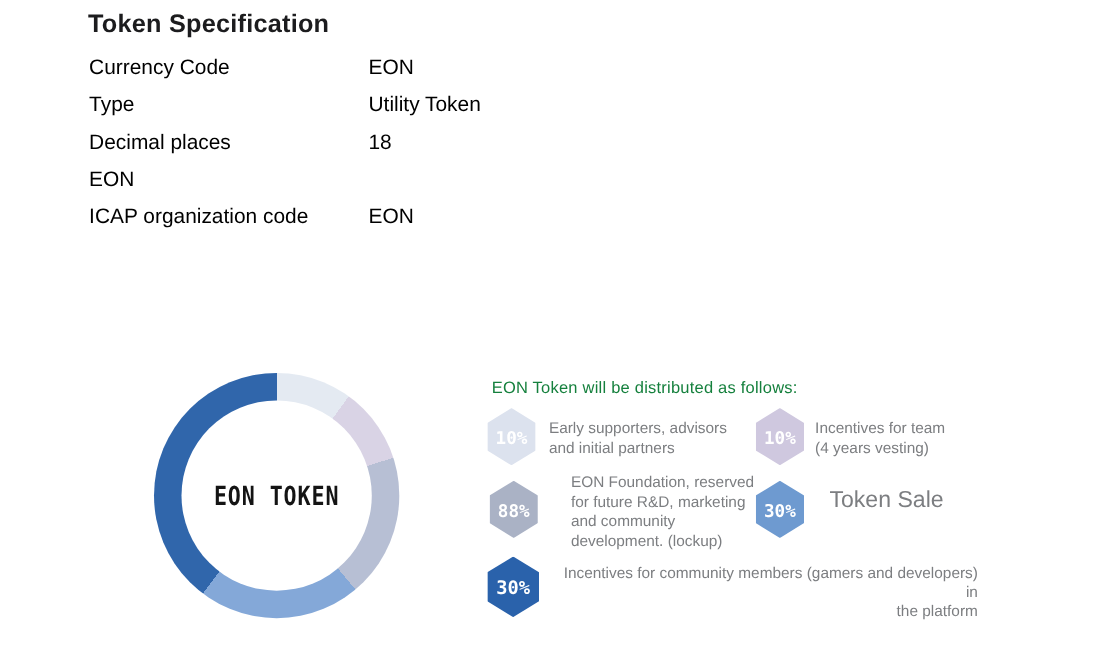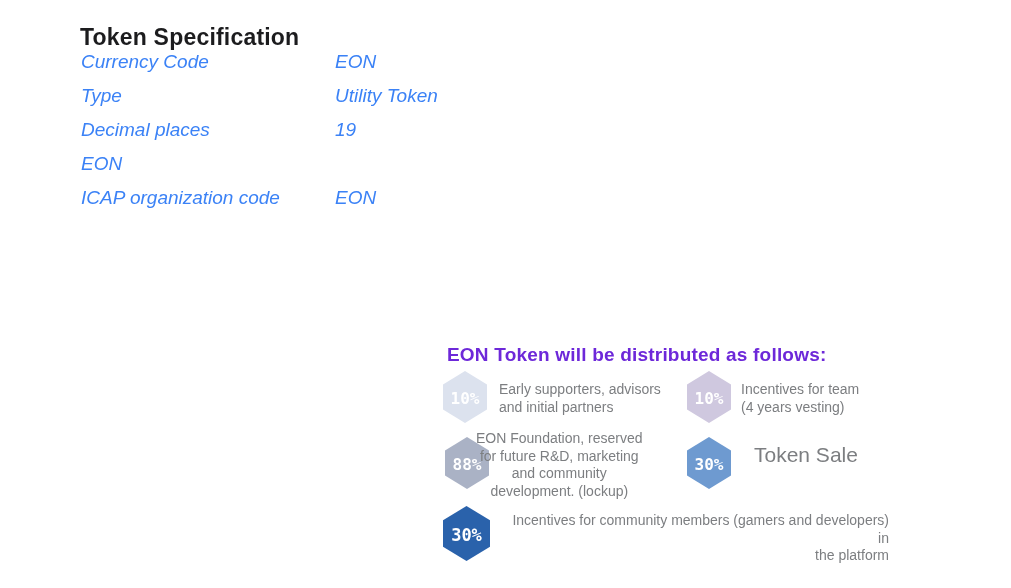--- a/index.html
+++ b/index.html
@@ -5,25 +5,25 @@
   html,body{margin:0;padding:0;background:#ffffff;}
   .canvas{
     position:relative;
     width:1011px;height:588px;
     background:#ffffff;
     font-family:"Liberation Sans", sans-serif;
     overflow:hidden;
   }
   
   .page-title{
-    position:absolute;left:80px;top:24px;
+    position:absolute;left:80px;top:8px;
     font-size:23px;font-weight:bold;color:#1c1c1e;letter-spacing:.2px;
   }
   
-  .spec{position:absolute;left:81px;top:51px;font-size:19px;color:#3b82f6;font-style:italic;}
+  .spec{position:absolute;left:81px;top:51px;font-size:19px;color:#000000;}
   .spec-row{display:flex;height:34px;align-items:flex-start;}
   .spec-label{width:254px;}
   .spec-value{}
   
   .donut{
     position:absolute;left:140px;top:339px;
     width:223px;height:223px;border-radius:50%;
     background:#e4eaf2;
   }
   .donut-hole{
@@ -33,21 +33,21 @@
   .donut-center{
     position:absolute;inset:0;
     display:flex;align-items:center;justify-content:center;
     font-family:"DejaVu Sans Mono", monospace;
     font-weight:bold;font-size:24px;letter-spacing:1px;color:#141414;
     transform:scaleX(.82);
   }
   
   .dist-heading{
     position:absolute;left:447px;top:344px;
-    font-size:19px;font-weight:bold;color:#6d28d9;letter-spacing:.2px;
+    font-size:15px;font-weight:normal;color:#15803d;letter-spacing:.2px;
   }
   .hex{
     position:absolute;width:44px;height:52px;
     clip-path:polygon(50% 0,100% 26%,100% 74%,50% 100%,0 74%,0 26%);
     display:flex;align-items:center;justify-content:center;
     color:#ffffff;font-family:"DejaVu Sans Mono", monospace;
     font-weight:bold;font-size:16px;
     padding-top:2px;box-sizing:border-box;
     background:#b6bed3;
   }
@@ -55,21 +55,21 @@
   .hex-1{left:687px;top:371px;}
   .hex-2{left:445px;top:437px;}
   .hex-3{left:687px;top:437px;}
   .hex-4{left:443px;top:506px;width:47px;height:55px;font-size:17px;}
   .legend-text{
     position:absolute;font-size:14px;line-height:17.5px;
     color:#7c7e81;white-space:pre-line;
   }
   .lt-0{left:499px;top:381px;}
   .lt-1{left:741px;top:381px;}
-  .lt-2{left:476px;top:430px;text-align:center;}
+  .lt-2{left:519px;top:430px;}
   .lt-3{left:754px;top:446px;font-size:21px;}
   .lt-4{left:499px;top:512px;width:390px;text-align:right;}
 </style>
 </head>
 <body>
 
 <div class="canvas">
 
   <div class="page-title">Token Specification</div>
 
@@ -77,31 +77,35 @@
     <div class="spec-row">
       <span class="spec-label">Currency Code</span>
       <span class="spec-value">EON</span>
     </div>
     <div class="spec-row">
       <span class="spec-label">Type</span>
       <span class="spec-value">Utility Token</span>
     </div>
     <div class="spec-row">
       <span class="spec-label">Decimal places</span>
-      <span class="spec-value">19</span>
+      <span class="spec-value">18</span>
     </div>
     <div class="spec-row">
       <span class="spec-value">EON</span>
     </div>
     <div class="spec-row">
       <span class="spec-label">ICAP organization code</span>
       <span class="spec-value">EON</span>
     </div>
   </div>
 
+  <div class="donut" id="donut" style="background: conic-gradient(rgb(228, 234, 242) 0deg, rgb(228, 234, 242) 36deg, rgb(217, 211, 229) 36deg, rgb(217, 211, 229) 72deg, rgb(183, 191, 212) 72deg, rgb(183, 191, 212) 140deg, rgb(132, 168, 216) 140deg, rgb(132, 168, 216) 217deg, rgb(48, 102, 171) 217deg, rgb(48, 102, 171) 360deg);">
+    <div class="donut-hole"></div>
+    <div class="donut-center">EON TOKEN</div>
+  </div>
 
   <div class="dist-heading">EON Token will be distributed as follows:</div>
 
   <div class="hex hex-0" style="background: rgb(220, 226, 238);">
     <span>10%</span>
   </div>
   <div class="legend-text lt-0">Early supporters, advisors
 and initial partners</div>
 
   <div class="hex hex-1" style="background: rgb(207, 200, 223);">

